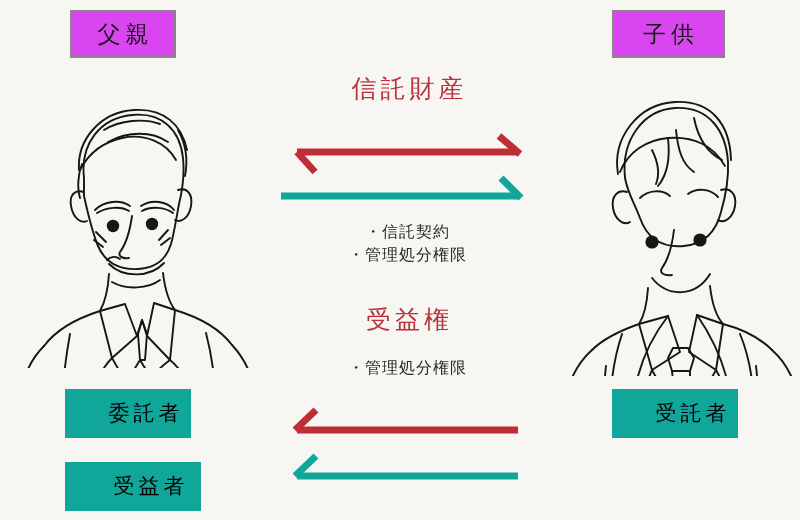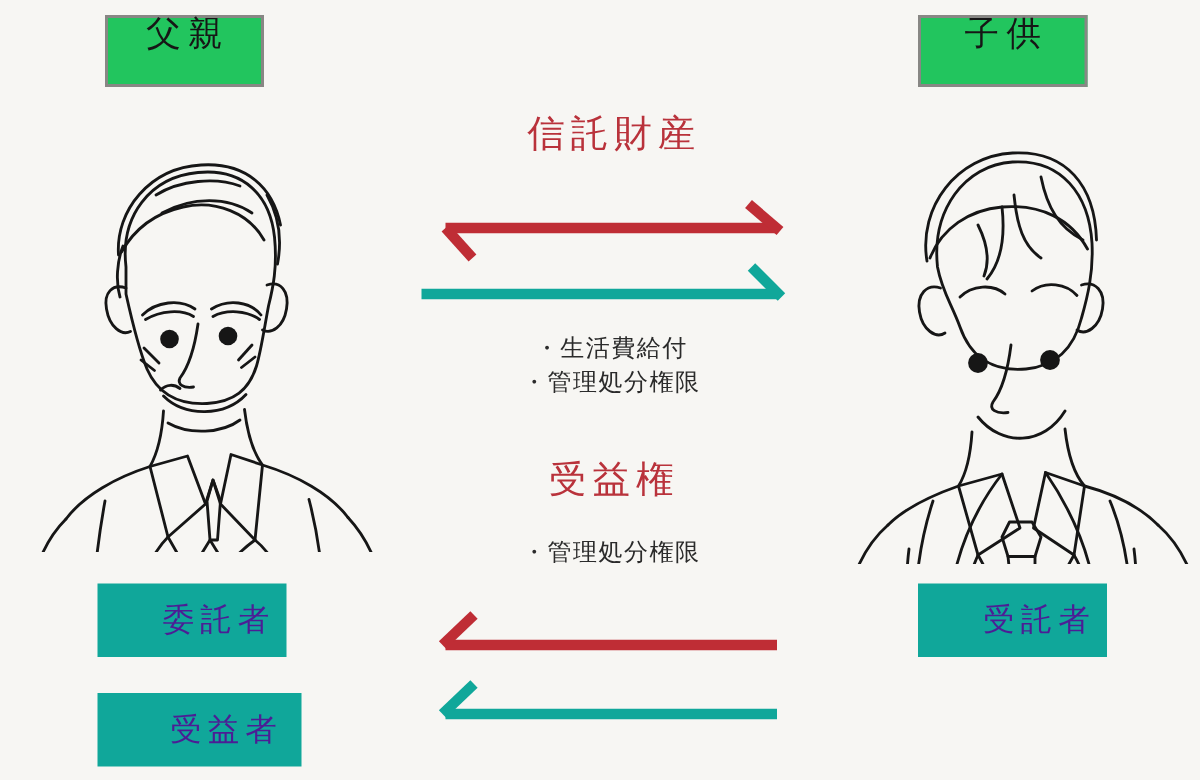--- a/index.html
+++ b/index.html
@@ -19,39 +19,39 @@
   #stage {
     position: relative;
     width: 800px;
     height: 520px;
   }
 
   
   .role-box {
     position: absolute;
     border: 2px solid #888784;
-    background: #22c55e;
+    background: #d946ef;
     color: #161616;
     font-size: 23px;
     letter-spacing: 5px;
     text-indent: 5px;
     line-height: 1;
     display: flex;
-    align-items: flex-start;
+    align-items: center;
     justify-content: center;
     font-weight: 400;
   }
   #role-box-father { left: 70px;  top: 10px; width: 106px; height: 48px; }
   #role-box-child  { left: 612px; top: 10px; width: 113px; height: 48px; }
 
   
   .badge {
     position: absolute;
     background: #10a79a;
-    color: #4c1d95;
+    color: #000000;
     font-size: 21px;
     letter-spacing: 4px;
     text-indent: 4px;
     line-height: 1;
     display: flex;
     align-items: center;
     justify-content: center;
     padding-left: 32px;
   }
   #badge-settlor     { left: 65px;  top: 389px; width: 126px; height: 49px; }
@@ -250,21 +250,21 @@
         <path d="M22 24 L40 44" stroke="#bf2d35" stroke-width="7" stroke-linecap="butt" fill="none"></path>
       </g>
 
       <g>
         <path d="M6 68 L243 68" stroke="#10a79a" stroke-width="7" stroke-linecap="butt" fill="none"></path>
         <path d="M226 50 L246 70" stroke="#10a79a" stroke-width="7" stroke-linecap="butt" fill="none"></path>
       </g>
     </svg>
 
     <div class="bullet-list" id="bullets-trust-assets">
-      <div class="bullet-item">・生活費給付</div>
+      <div class="bullet-item">・信託契約</div>
       <div class="bullet-item">・管理処分権限</div>
     </div>
 
     <div class="center-heading" id="heading-benefit-right">受益権</div>
 
     <div class="bullet-list" id="bullets-benefits">
       <div class="bullet-item">・管理処分権限</div>
     </div>
 
     <svg class="arrow-svg" id="arrows-lower" width="265" height="90" viewBox="0 0 265 90" aria-hidden="true">

